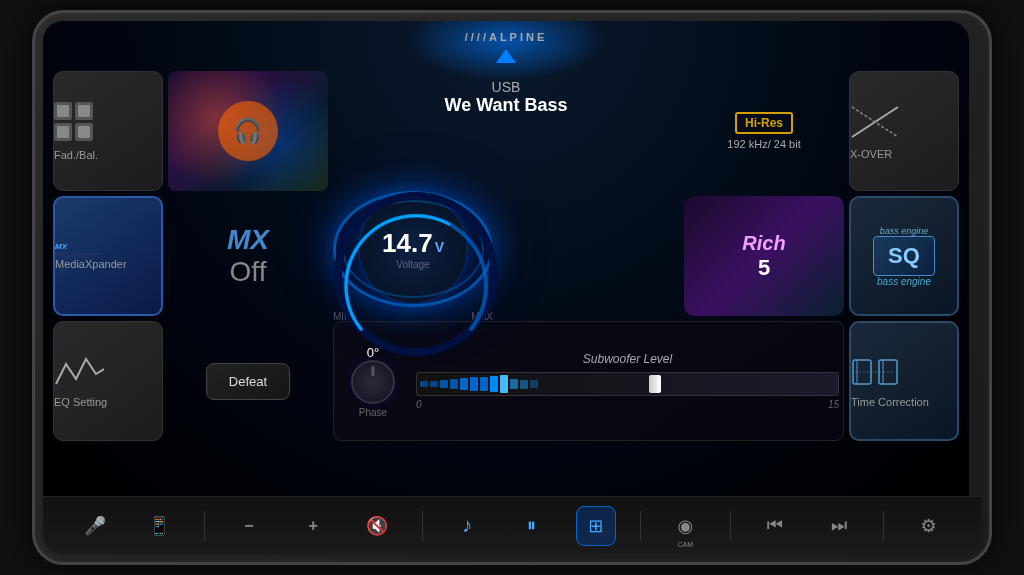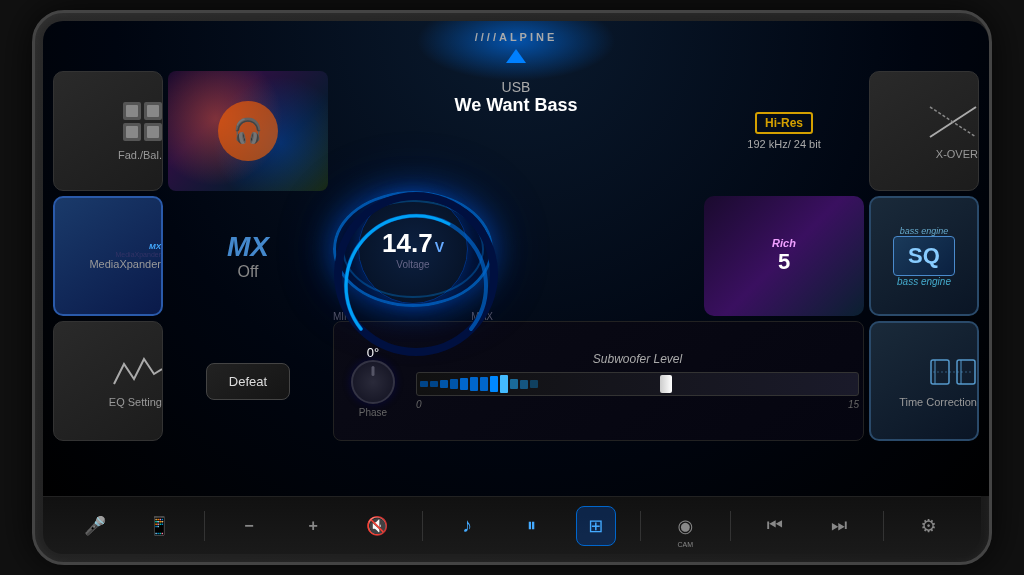--- a/index.html
+++ b/index.html
@@ -23,21 +23,21 @@
       box-shadow: 0 0 40px rgba(0,0,0,0.8), inset 0 0 10px rgba(255,255,255,0.05);
       display: flex;
       flex-direction: column;
       overflow: hidden;
       position: relative;
     }
 
     .screen {
       flex: 1;
       background: #000;
-      margin: 8px 0 0 8px;
+      margin: 8px 20px 0 8px;
       border-radius: 20px 20px 0 0;
       position: relative;
       overflow: hidden;
       background: radial-gradient(ellipse at center top, #0a1a2e 0%, #000510 60%, #000 100%);
     }
 
     
     .screen::before {
       content: '';
       position: absolute;
@@ -86,21 +86,21 @@
       display: grid;
       grid-template-columns: 110px 160px 1fr 160px 110px;
       grid-template-rows: 120px 120px 120px;
       gap: 5px;
       z-index: 5;
     }
 
     .widget {
       display: flex;
       flex-direction: column;
-      align-items: flex-end;
+      align-items: flex-start;
       justify-content: center;
       border-radius: 10px;
       cursor: pointer;
       position: relative;
     }
 
     
     .fad-bal {
       background: linear-gradient(145deg, #2a2a2a, #1c1c1c);
       border: 1px solid #333;
@@ -245,21 +245,21 @@
       justify-content: center;
     }
     .mx-text {
       color: #4488cc;
       font-size: 28px;
       font-weight: bold;
       font-style: italic;
     }
     .off-text {
       color: #888;
-      font-size: 16px;
+      font-size: 28px;
     }
 
     .knob-outer {
       width: 160px;
       height: 160px;
       border-radius: 50%;
       background: radial-gradient(circle, #0a1a30 30%, #001030 60%, #000820 100%);
       border: 3px solid #0055aa;
       box-shadow: 
         0 0 30px rgba(0,100,255,0.5),
@@ -338,21 +338,21 @@
     .rich-overlay {
       position: absolute;
       inset: 0;
       display: flex;
       flex-direction: column;
       align-items: center;
       justify-content: center;
     }
     .rich-label {
       color: #f0a0ff;
-      font-size: 11px;
+      font-size: 20px;
       font-weight: bold;
       font-style: italic;
     }
     .rich-num {
       color: #fff;
       font-size: 22px;
       font-weight: bold;
     }
 
     

